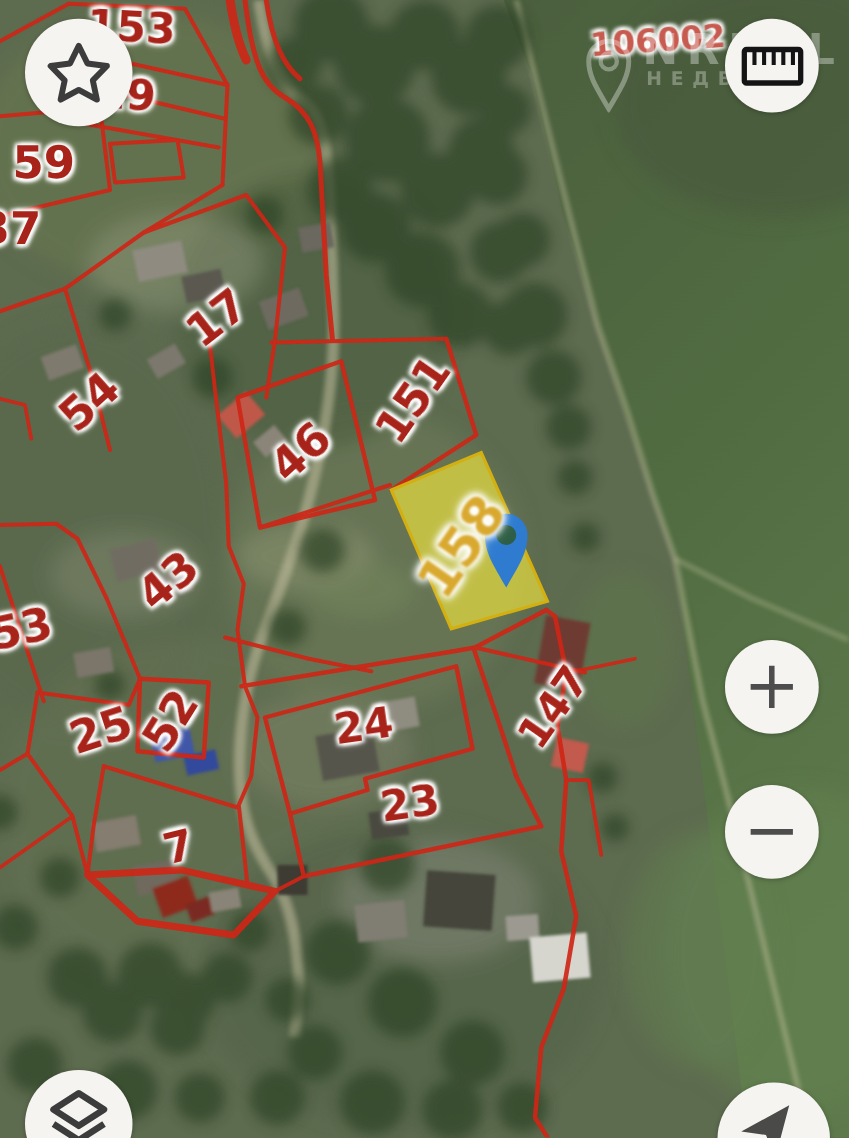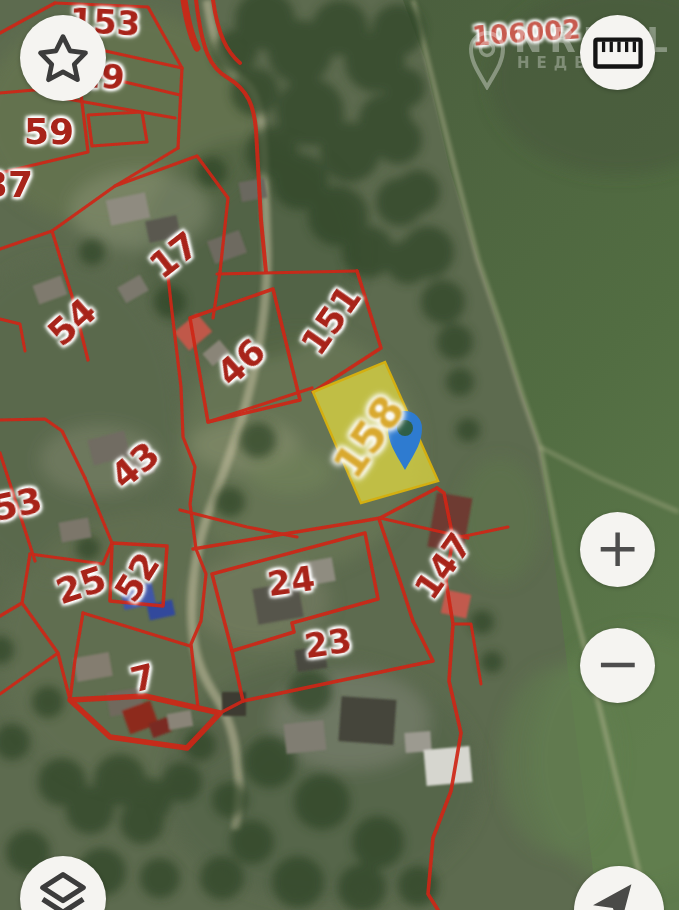--- a/index.html
+++ b/index.html
@@ -227,21 +227,21 @@
 
     <g>
       <path d="M 405,470 C 394,451 388,442 388,428 a 17,17 0 1 1 34,0 c 0,14 -6,23 -17,42 Z" fill="#2e7bd0"></path>
       <circle cx="405" cy="428" r="8" fill="#2f5e46"></circle>
     </g>
   </svg>
 
   <div id="labels">
       <div class="plabel" style="left: 105px; top: 22px; font-size: 34px; transform: translate(-50%, -50%) rotate(3deg);">153</div>
       <div class="plabel" style="left: 101px; top: 76px; font-size: 34px; transform: translate(-50%, -50%) rotate(4deg);">29</div>
-      <div class="plabel" style="left: 49px; top: 131px; font-size: 36px; transform: translate(-50%, -50%) rotate(0deg);">59</div>
+      <div class="plabel" style="left: 35px; top: 131px; font-size: 36px; transform: translate(-50%, -50%) rotate(0deg);">59</div>
       <div class="plabel" style="left: 8px; top: 184px; font-size: 36px; transform: translate(-50%, -50%) rotate(0deg);">37</div>
       <div class="plabel" style="left: 174px; top: 255px; font-size: 36px; transform: translate(-50%, -50%) rotate(-38deg);">17</div>
       <div class="plabel" style="left: 72px; top: 322px; font-size: 36px; transform: translate(-50%, -50%) rotate(-42deg);">54</div>
       <div class="plabel" style="left: 241px; top: 362px; font-size: 36px; transform: translate(-50%, -50%) rotate(-42deg);">46</div>
       <div class="plabel" style="left: 331px; top: 320px; font-size: 36px; transform: translate(-50%, -50%) rotate(-55deg);">151</div>
       <div class="plabel" style="left: 135px; top: 465px; font-size: 36px; transform: translate(-50%, -50%) rotate(-40deg);">43</div>
       <div class="plabel" style="left: 17px; top: 504px; font-size: 36px; transform: translate(-50%, -50%) rotate(-12deg);">53</div>
       <div class="plabel" style="left: 137px; top: 577px; font-size: 36px; transform: translate(-50%, -50%) rotate(-58deg);">52</div>
       <div class="plabel" style="left: 81px; top: 585px; font-size: 36px; transform: translate(-50%, -50%) rotate(-18deg);">25</div>
       <div class="plabel" style="left: 291px; top: 581px; font-size: 34px; transform: translate(-50%, -50%) rotate(-8deg);">24</div>

